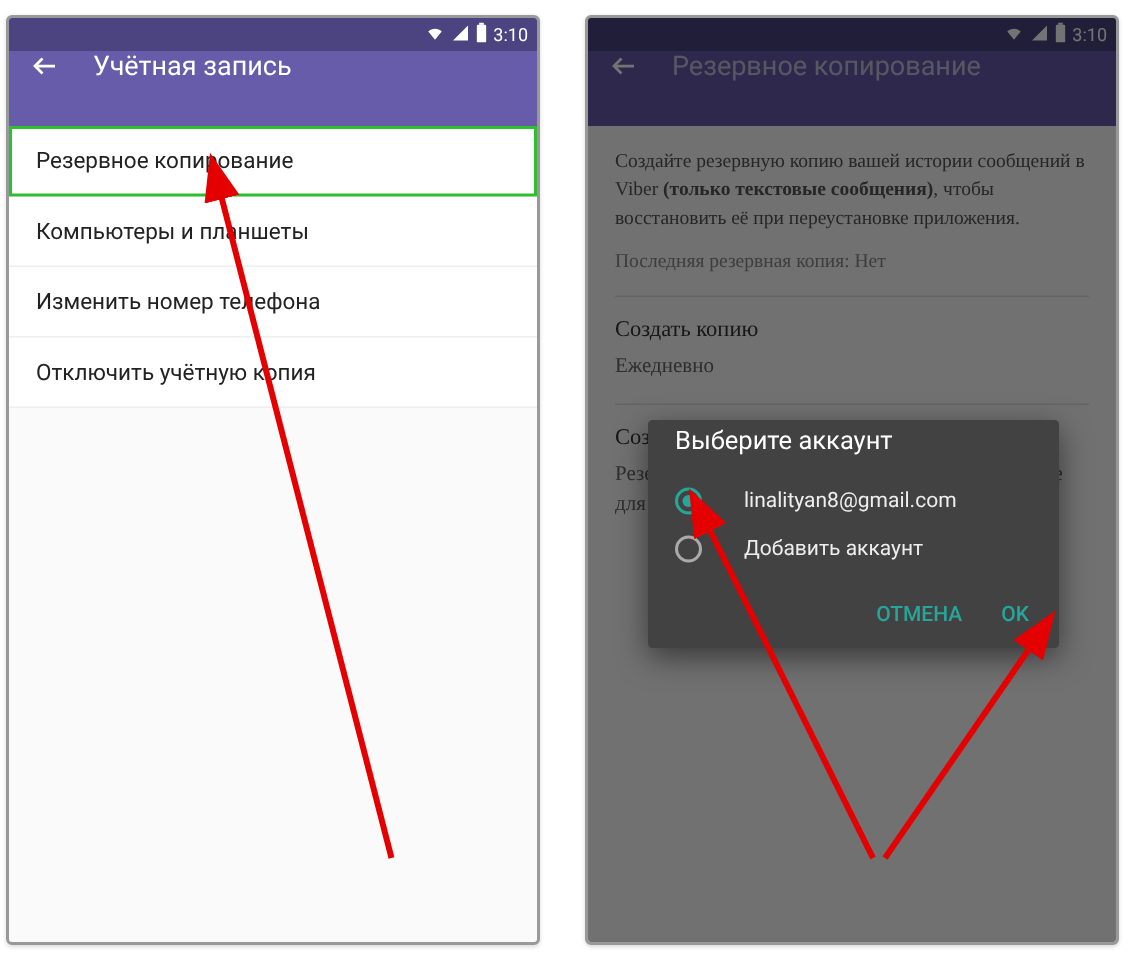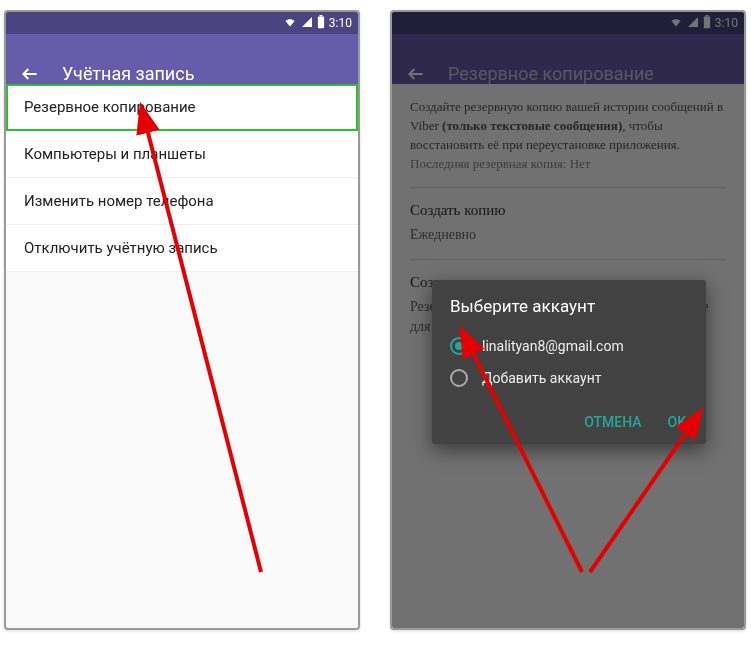--- a/index.html
+++ b/index.html
@@ -31,21 +31,21 @@
     align-items: center;
     gap: 4px;
     padding: 0 6px;
     font-size: 12px;
   }
   .app-bar {
     height: 50px;
     background: #665ca9;
     color: #fff;
     display: flex;
-    align-items: flex-end;
+    align-items: flex-start;
     padding: 0 14px;
     gap: 22px;
     font-size: 18px;
   }
   .back-arrow {
     width: 20px;
     height: 20px;
     display: flex;
     align-items: center;
     justify-content: center;
@@ -73,21 +73,21 @@
     background: #fafafa;
     padding: 14px 18px;
     font-size: 13px;
     color: #555;
     line-height: 1.45;
     height: calc(100% - 72px);
     font-family: Liberation Serif, serif;
   }
   .phone.right .body-area .bold { font-weight: bold; }
   .phone.right .body-area .last-backup {
-    margin-top: 0;
+    margin-top: 10px;
     color: #888;
   }
   .phone.right .body-area .section {
     border-top: 1px solid #ddd;
     margin-top: 14px;
     padding-top: 12px;
     color: #666;
     font-size: 14px;
   }
   .phone.right .body-area .section .stitle {
@@ -102,32 +102,32 @@
     background: rgba(0,0,0,0.55);
   }
   .dialog {
     position: absolute;
     left: 40px;
     right: 38px;
     top: 268px;
     background: #424242;
     color: #eee;
     border-radius: 3px;
-    padding: 16px 18px 10px 18px;
+    padding: 4px 18px 10px 18px;
     box-shadow: 0 6px 20px rgba(0,0,0,0.5);
   }
   .dialog .dlg-title {
     font-size: 17px;
     color: #fff;
     margin-bottom: 14px;
   }
   .dialog .option {
     display: flex;
     align-items: center;
-    gap: 14px;
+    gap: 28px;
     padding: 7px 0;
     font-size: 14px;
     cursor: pointer;
   }
   .radio {
     width: 18px;
     height: 18px;
     border-radius: 50%;
     border: 2px solid #aaa;
     position: relative;
@@ -191,21 +191,21 @@
     <div class="menu-item highlighted">
       <span>Резервное копирование</span>
     </div>
     <div class="menu-item">
       <span>Компьютеры и планшеты</span>
     </div>
     <div class="menu-item">
       <span>Изменить номер телефона</span>
     </div>
     <div class="menu-item">
-      <span>Отключить учётную запись</span>
+      <span>Отключить учётную копия</span>
     </div>
   </div>
 
   <svg class="annot" width="356" height="620" style="left:0;top:0">
     <defs>
       <marker id="ah1" markerWidth="10" markerHeight="10" refX="2" refY="3" orient="auto">
         <path d="M0,0 L0,6 L8,3 z" fill="#e40000"></path>
       </marker>
     </defs>
     <line x1="255" y1="560" x2="140" y2="113" stroke="#e40000" stroke-width="4" marker-end="url(#ah1)"></line>

